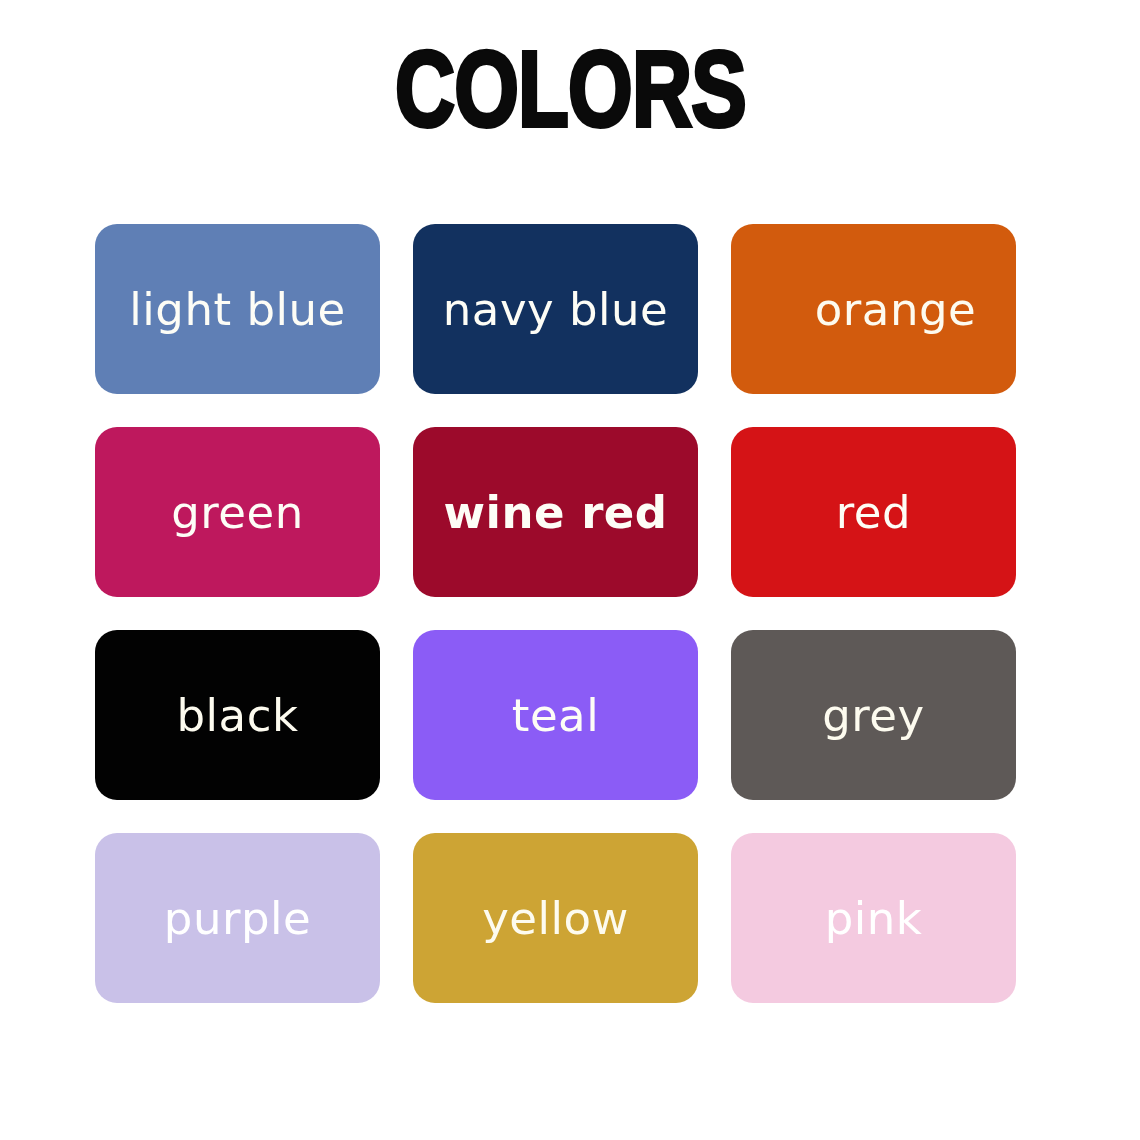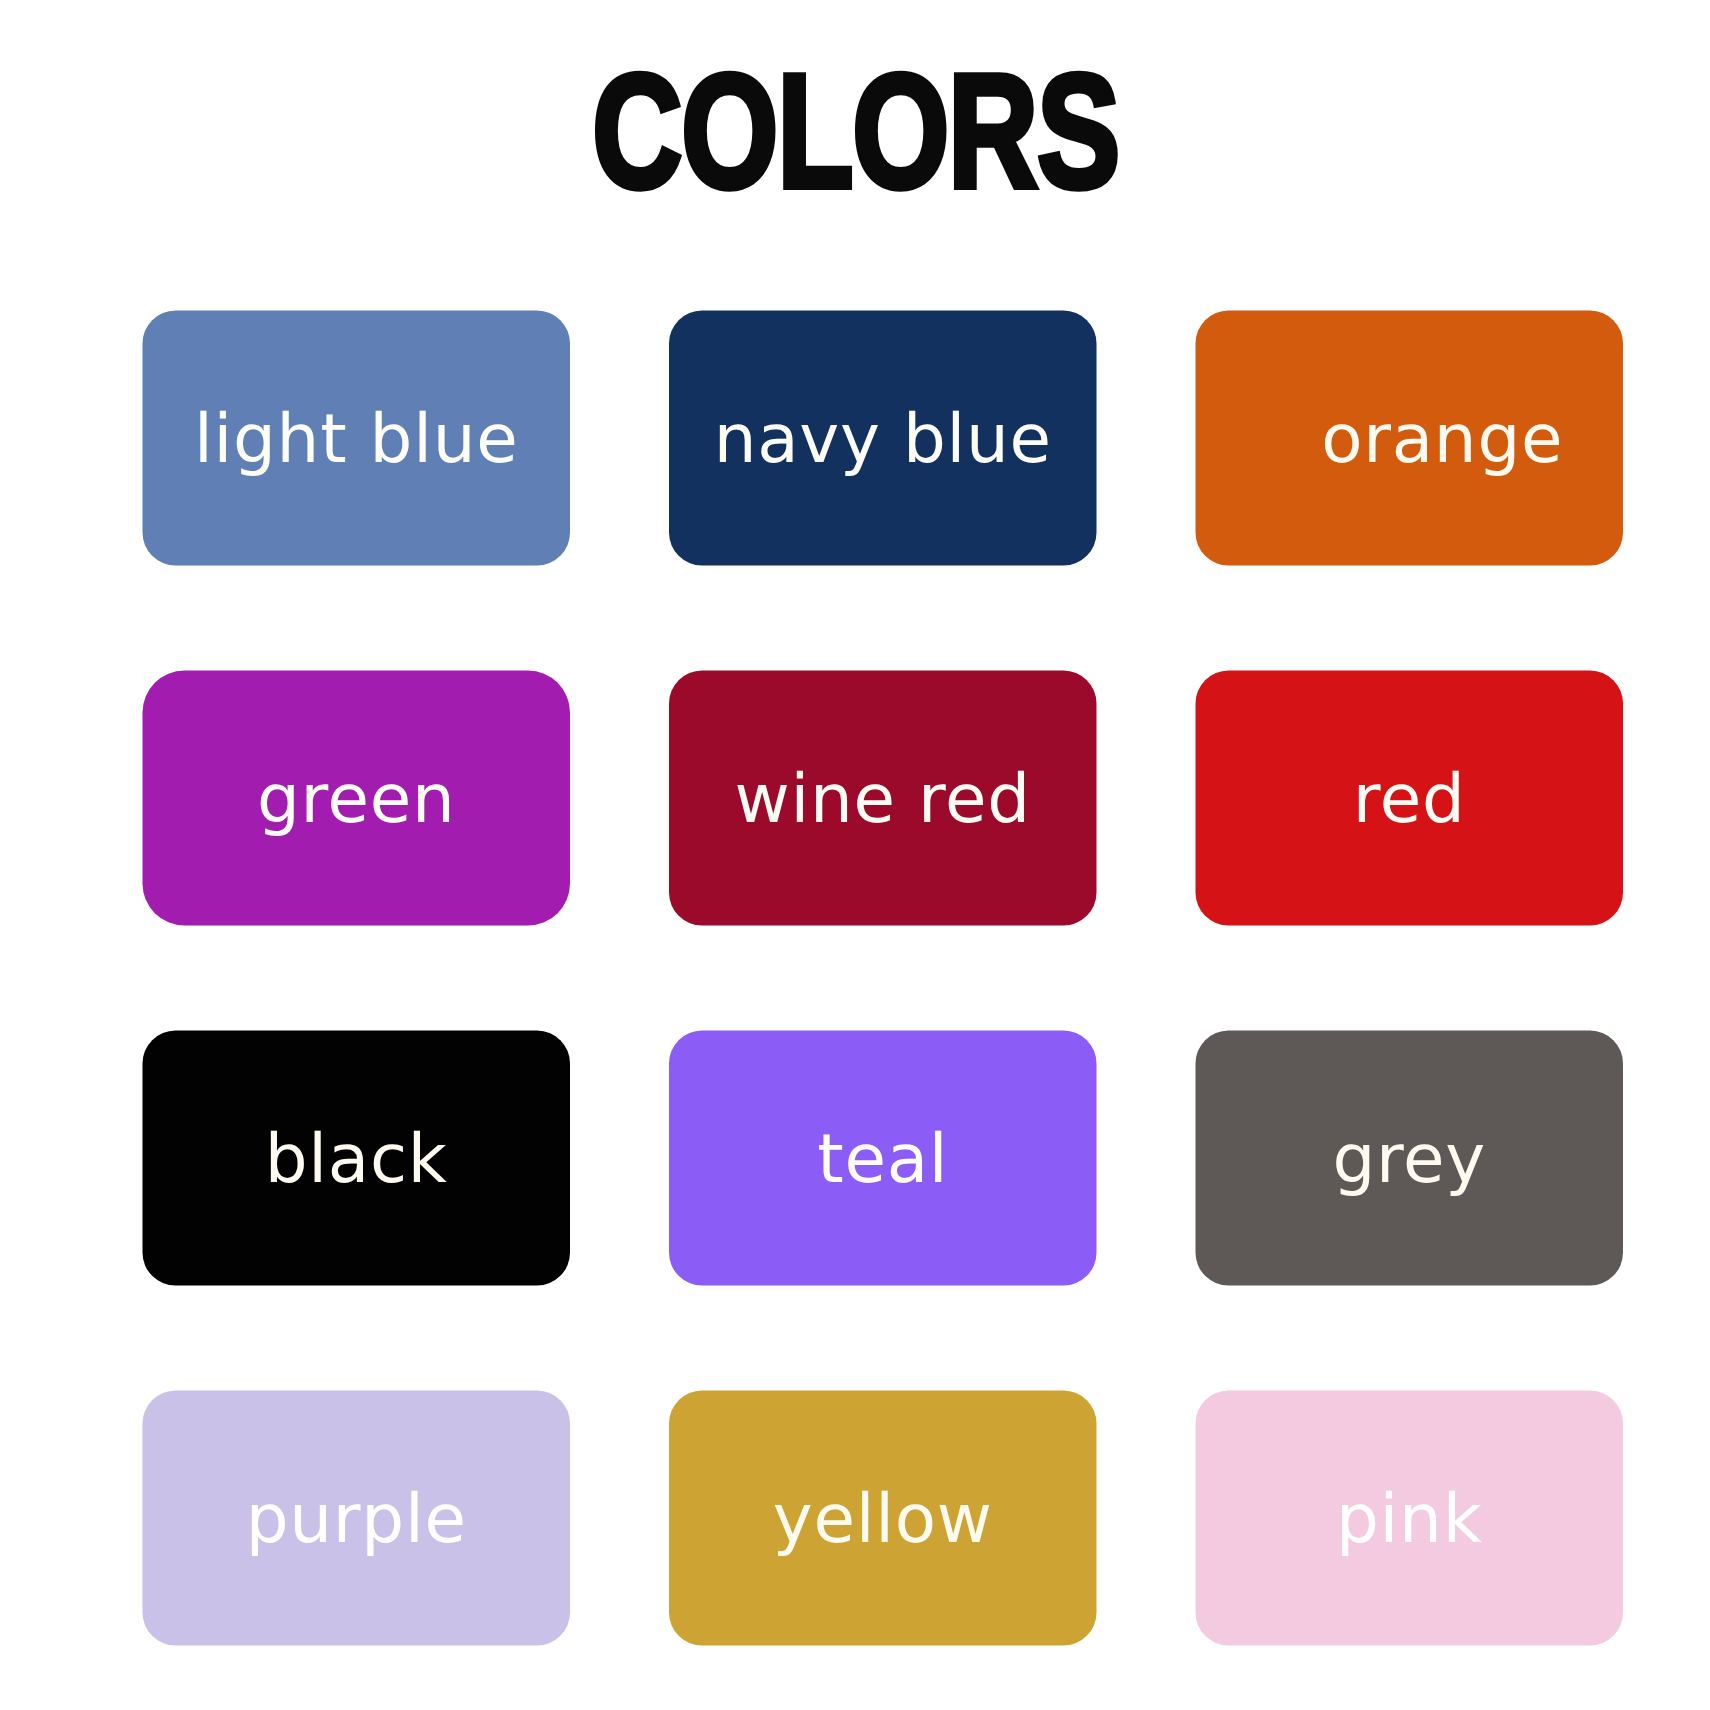--- a/index.html
+++ b/index.html
@@ -41,28 +41,29 @@
     color: #0a0a0a;
     transform: scaleX(0.80) scaleY(1.04);
     transform-origin: center top;
     -webkit-text-stroke: 4px #0a0a0a;
     paint-order: stroke fill;
   }
 
   
   .grid {
     position: absolute;
-    top: 207px;
+    top: 224px;
     left: 95px;
     width: 988px;
     display: grid;
     grid-template-columns: 285px 285px 285px;
     grid-template-rows: 170px 170px 170px 170px;
     column-gap: 66px;
     row-gap: 70px;
+    gap: 33px;
   }
 
   .swatch {
     position: relative;
     border-radius: 22px;
     display: flex;
     align-items: center;
     justify-content: center;
     overflow: hidden;
   }
@@ -95,26 +96,26 @@
     </div>
 
     <div class="swatch" style="background-color: rgb(18, 49, 95);">
       <span class="swatch-label" style="color: rgb(253, 253, 246);">navy blue</span>
     </div>
 
     <div class="swatch" style="background-color: rgb(210, 91, 13); padding-left: 44px;">
       <span class="swatch-label" style="color: rgb(253, 251, 239);">orange</span>
     </div>
 
-    <div class="swatch" style="background-color: #a21caf; border-radius: 28px;">
+    <div class="swatch" style="background-color: #be185d;">
       <span class="swatch-label" style="color: rgb(253, 253, 246);">green</span>
     </div>
 
     <div class="swatch" style="background-color: rgb(156, 10, 43);">
-      <span class="swatch-label" style="color: rgb(253, 253, 246);">wine red</span>
+      <span class="swatch-label" style="color: rgb(253, 253, 246); font-weight: bold;">wine red</span>
     </div>
 
     <div class="swatch" style="background-color: rgb(213, 19, 22);">
       <span class="swatch-label" style="color: rgb(253, 253, 246);">red</span>
     </div>
 
     <div class="swatch" style="background-color: rgb(2, 2, 2);">
       <span class="swatch-label" style="color: rgb(253, 251, 239);">black</span>
     </div>
 

